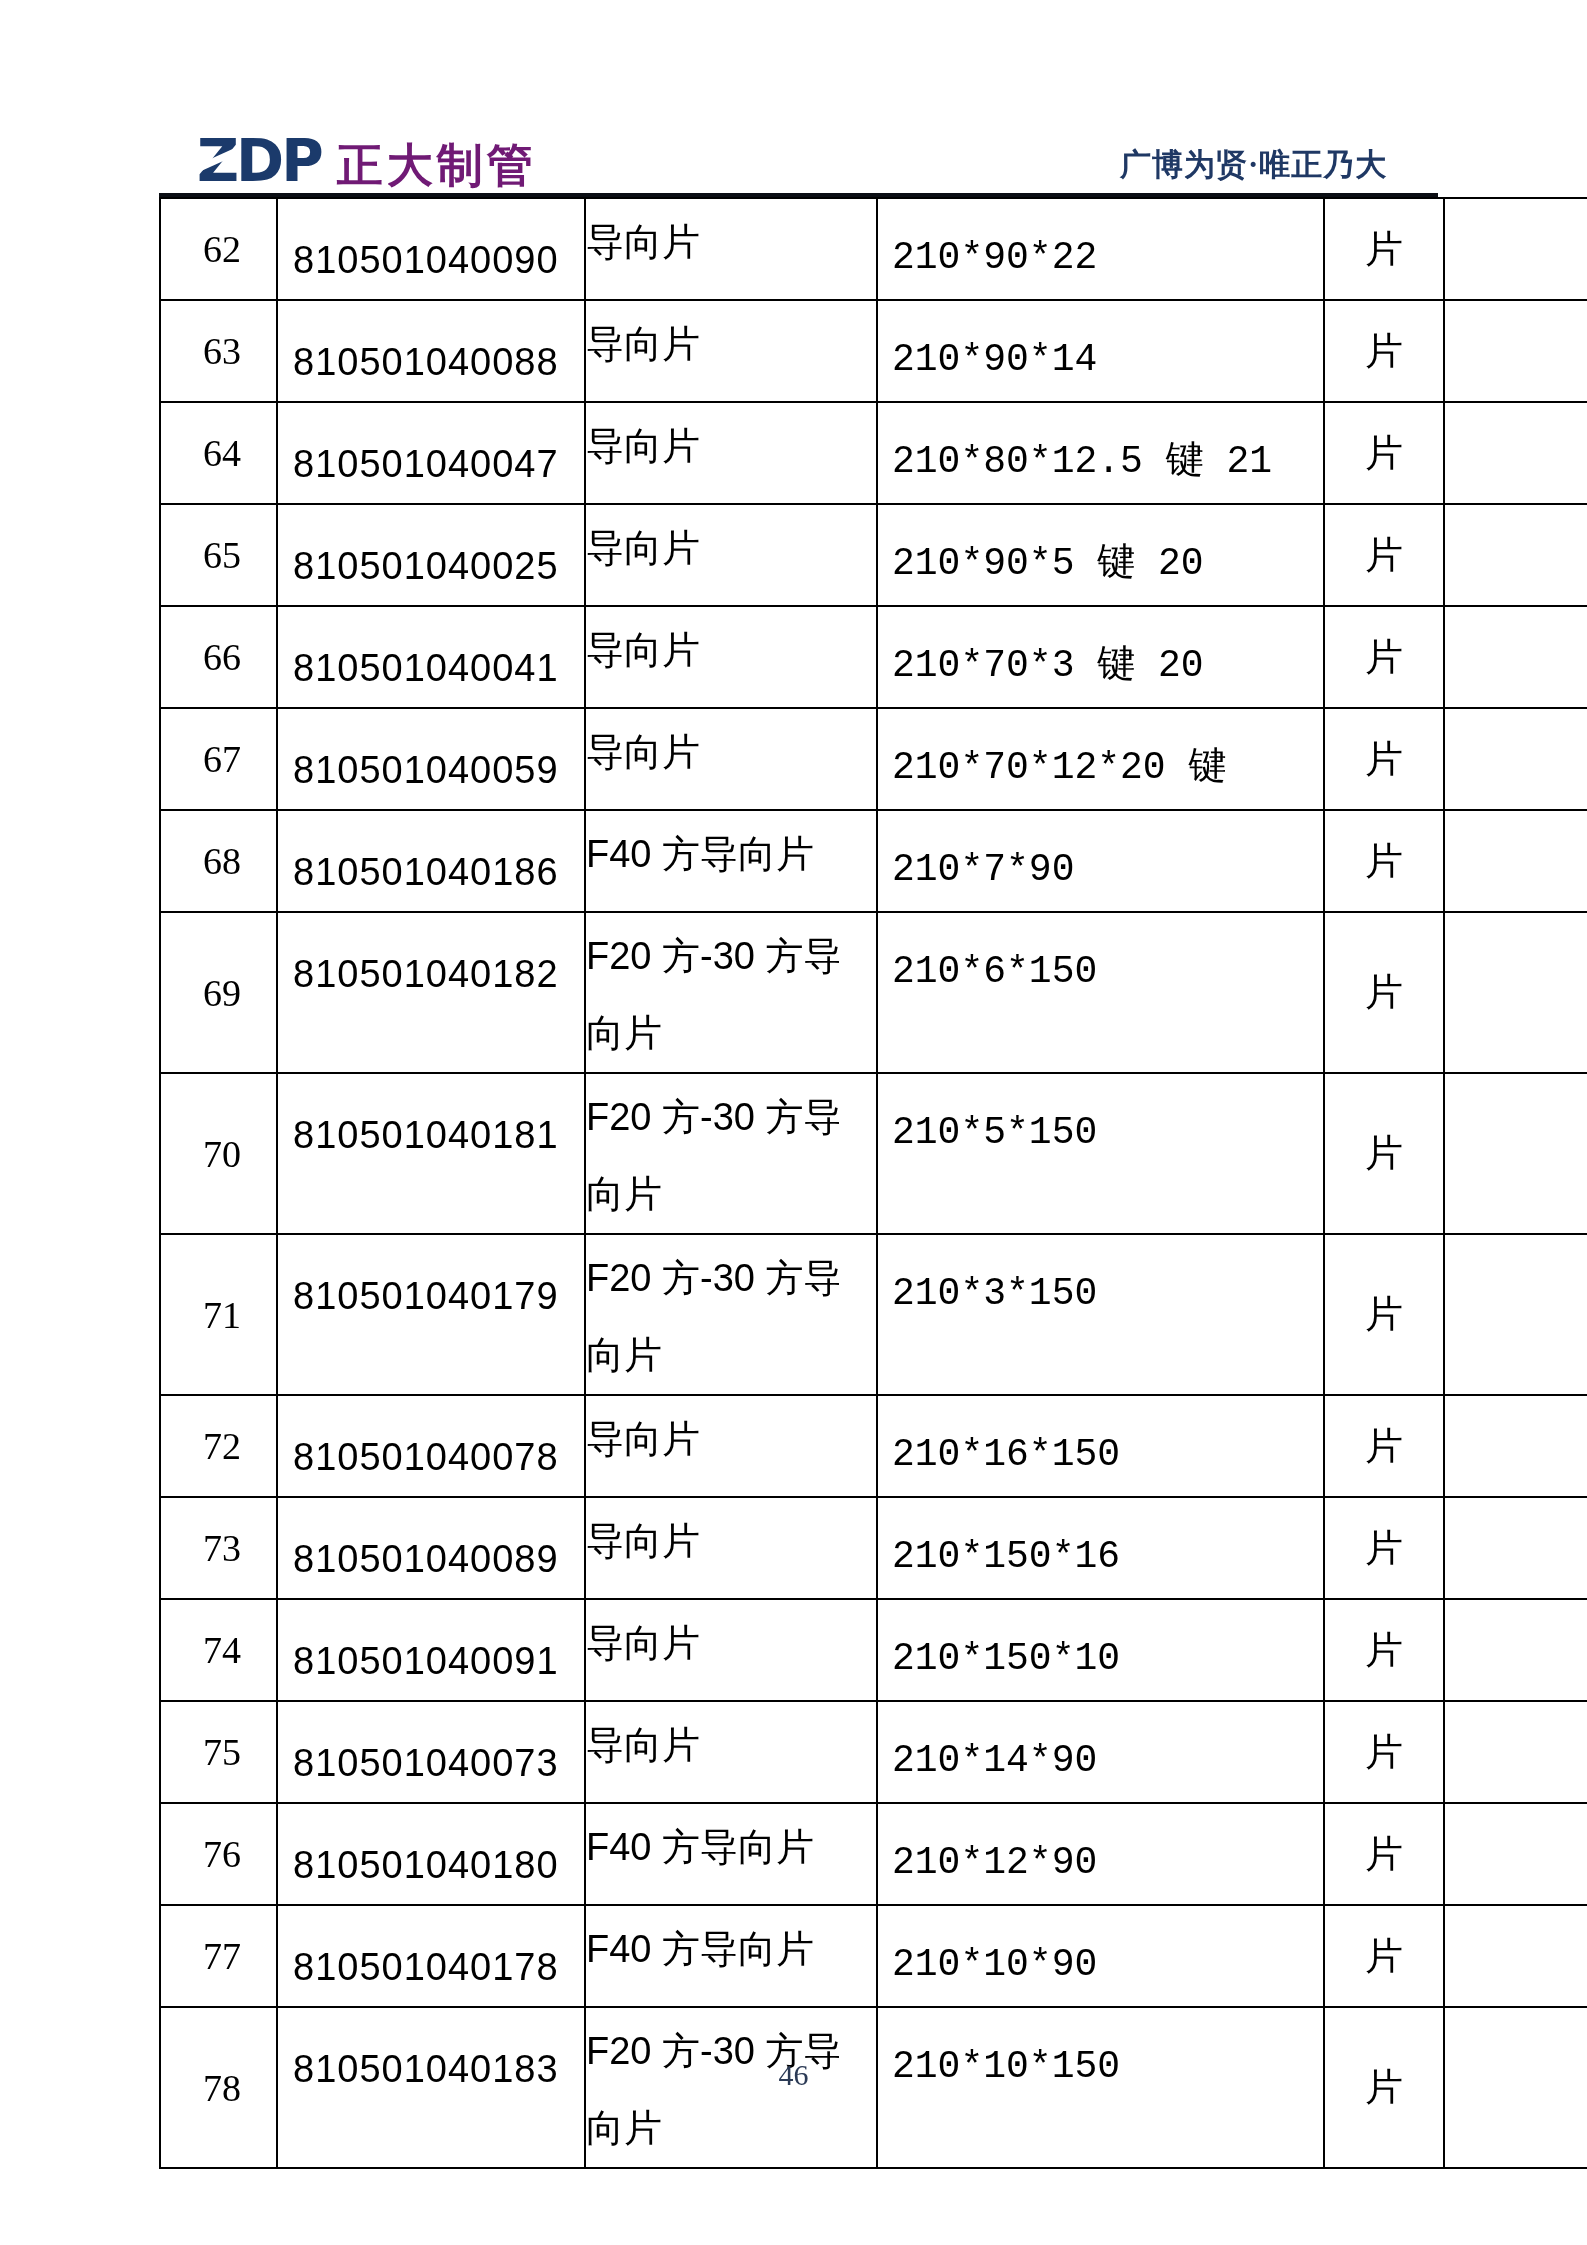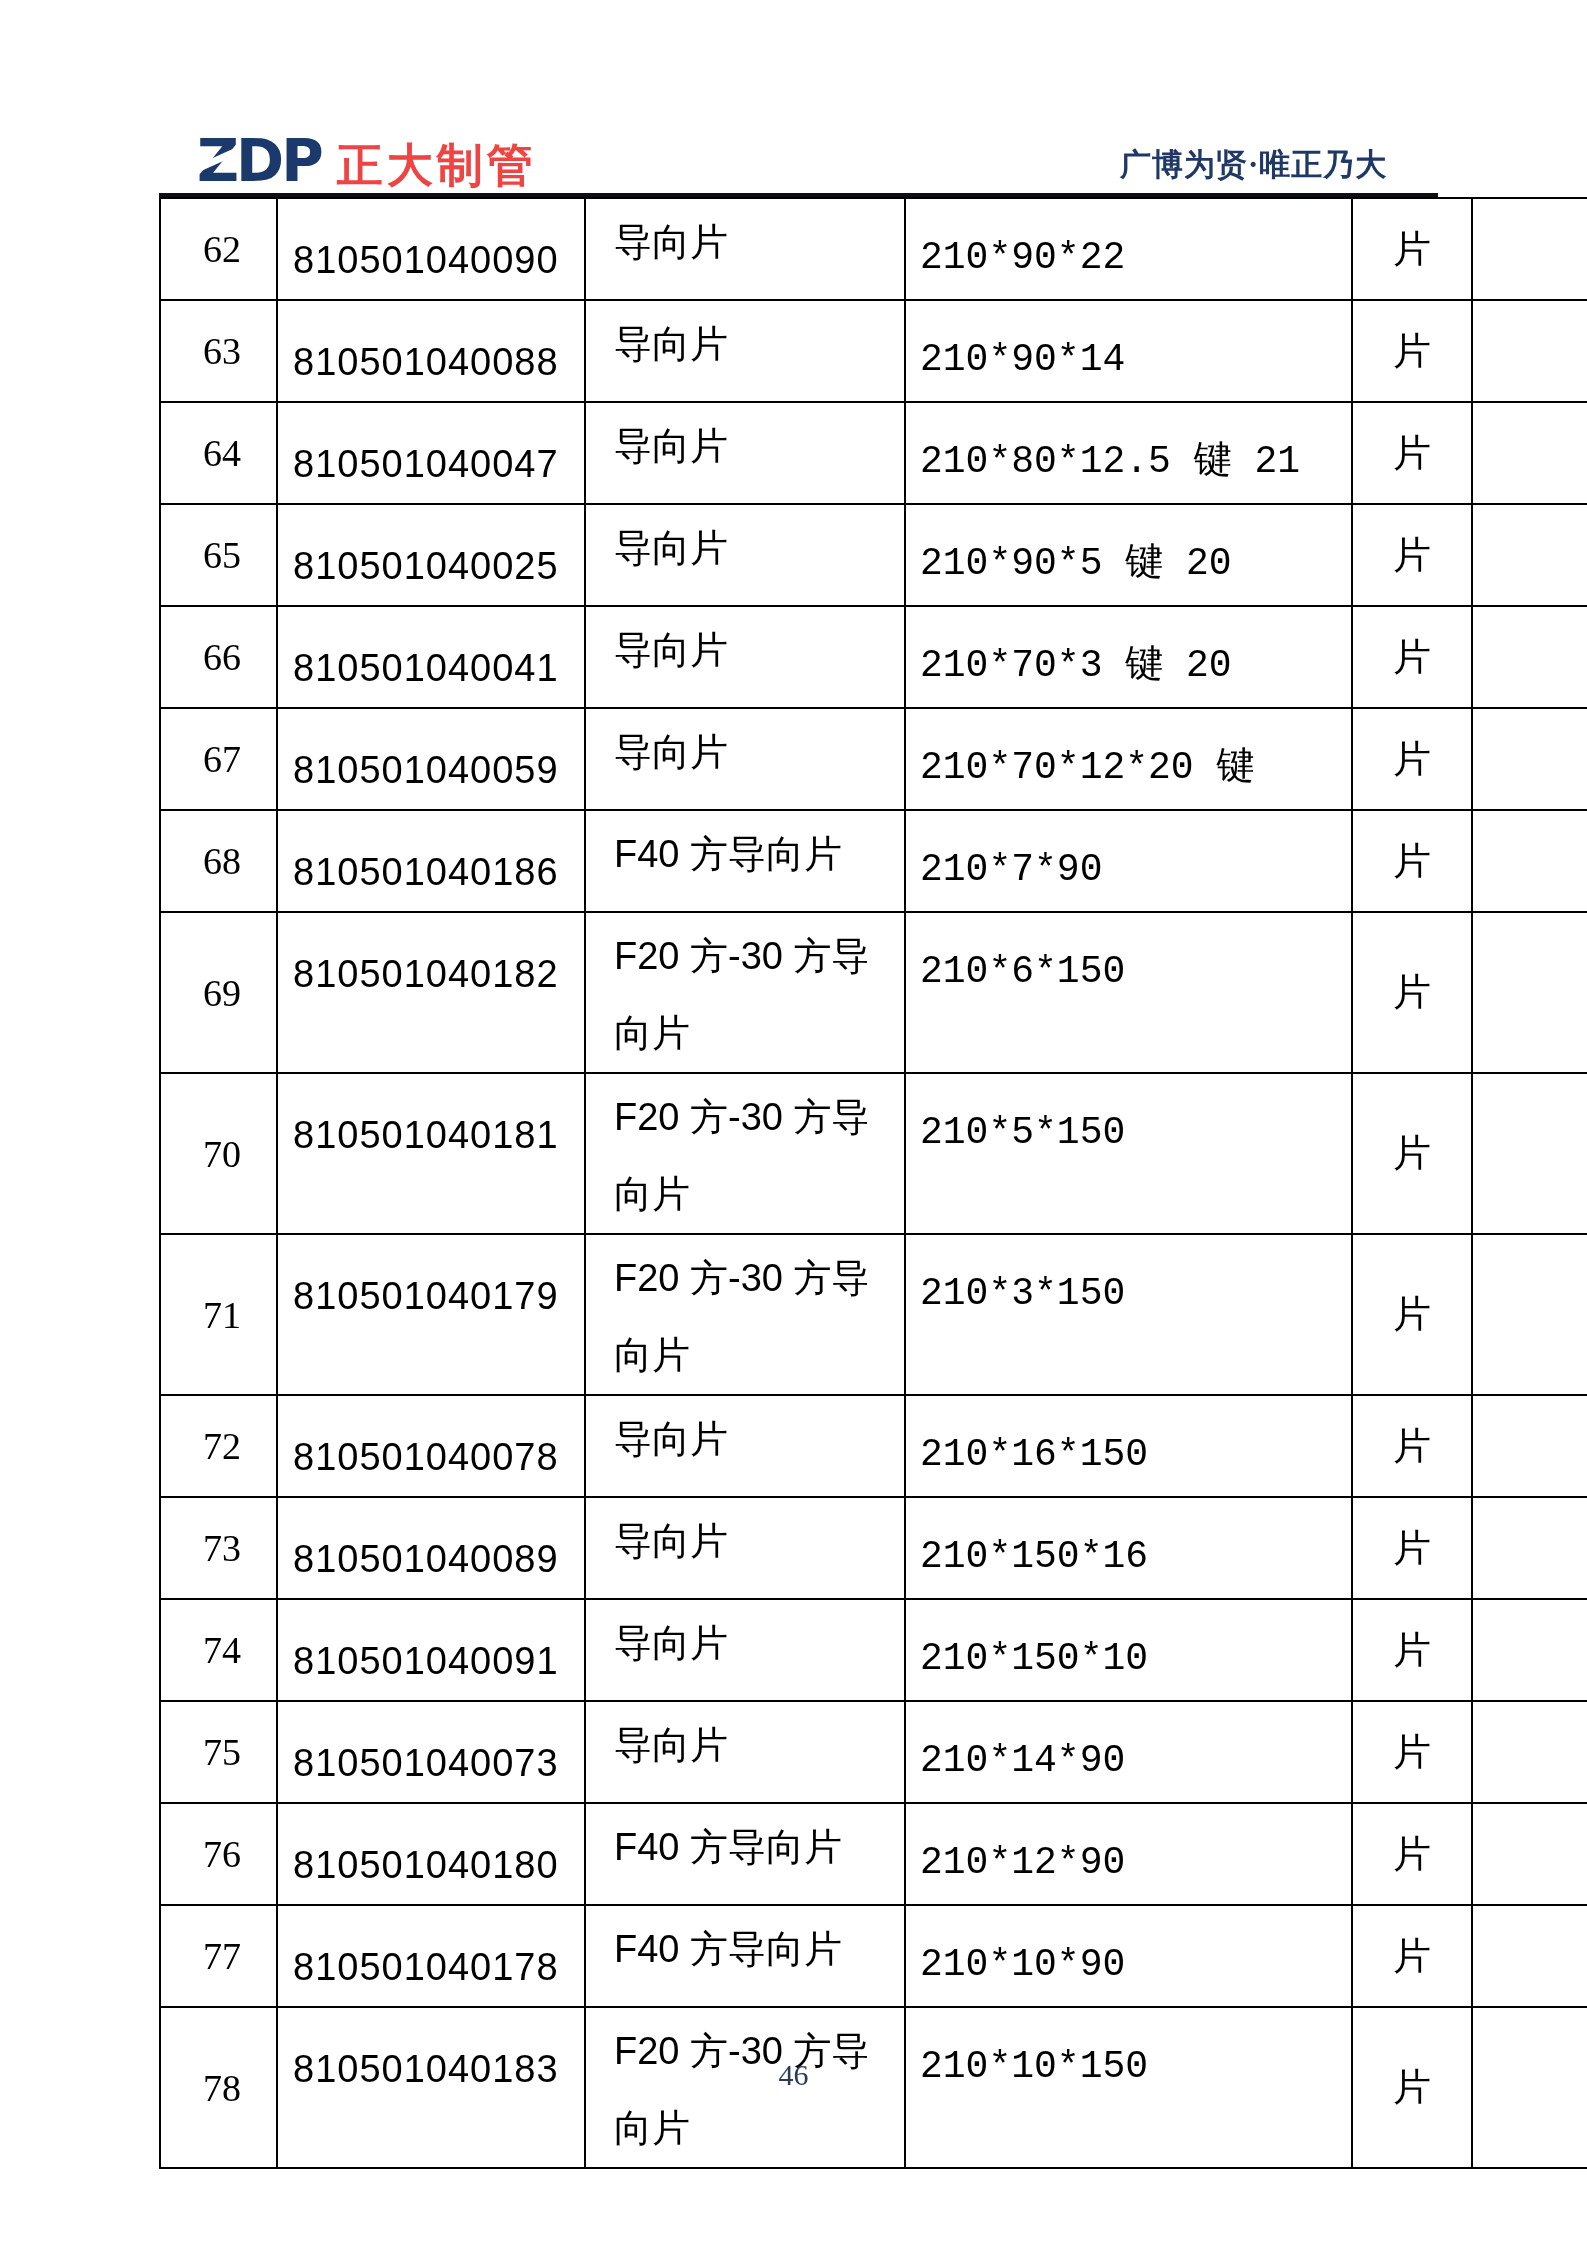--- a/index.html
+++ b/index.html
@@ -19,21 +19,21 @@
     color:#1b3a6b;letter-spacing:-3px;
     transform:scaleY(1.02);
   }
   .logo-swoosh{
     position:absolute;left:-2px;top:24px;width:46px;height:7px;
     background:#ffffff;transform:rotate(-24deg);
   }
   .logo-cn{
     font-family:"Liberation Sans",sans-serif;
     font-weight:700;font-size:46px;line-height:50px;
-    color:#ef4444;letter-spacing:4px;margin-left:16px;
+    color:#701a75;letter-spacing:4px;margin-left:16px;
   }
   .slogan{
     position:absolute;left:1120px;top:144px;
     font-family:"Liberation Serif",serif;
     font-size:31px;font-weight:700;color:#1f3864;letter-spacing:1px;
     white-space:nowrap;
   }
   .header-rule{
     position:absolute;left:159px;top:193px;width:1279px;height:6px;
     background:#0b0e14;
@@ -54,21 +54,21 @@
   td.c-no{
     width:106px;text-align:center;vertical-align:middle;
     font-family:"Liberation Serif",serif;font-size:36px;padding-left:8px;
   }
   td.c-code{
     width:287px;vertical-align:top;line-height:77px;
     padding:23px 4px 0 15px;letter-spacing:1px;
   }
   td.c-name{
     width:280px;vertical-align:top;line-height:77px;
-    padding:5px 10px 0 28px;word-break:break-all;
+    padding:5px 10px 0 0;word-break:break-all;
   }
   td.c-spec{
     width:423px;vertical-align:top;line-height:77px;
     padding:20px 8px 0 14px;
     font-family:Liberation Mono, monospace;
   }
   td.c-unit{
     width:116px;text-align:center;vertical-align:middle;font-size:38px;
   }
   td.c-rem{width:191px;}

